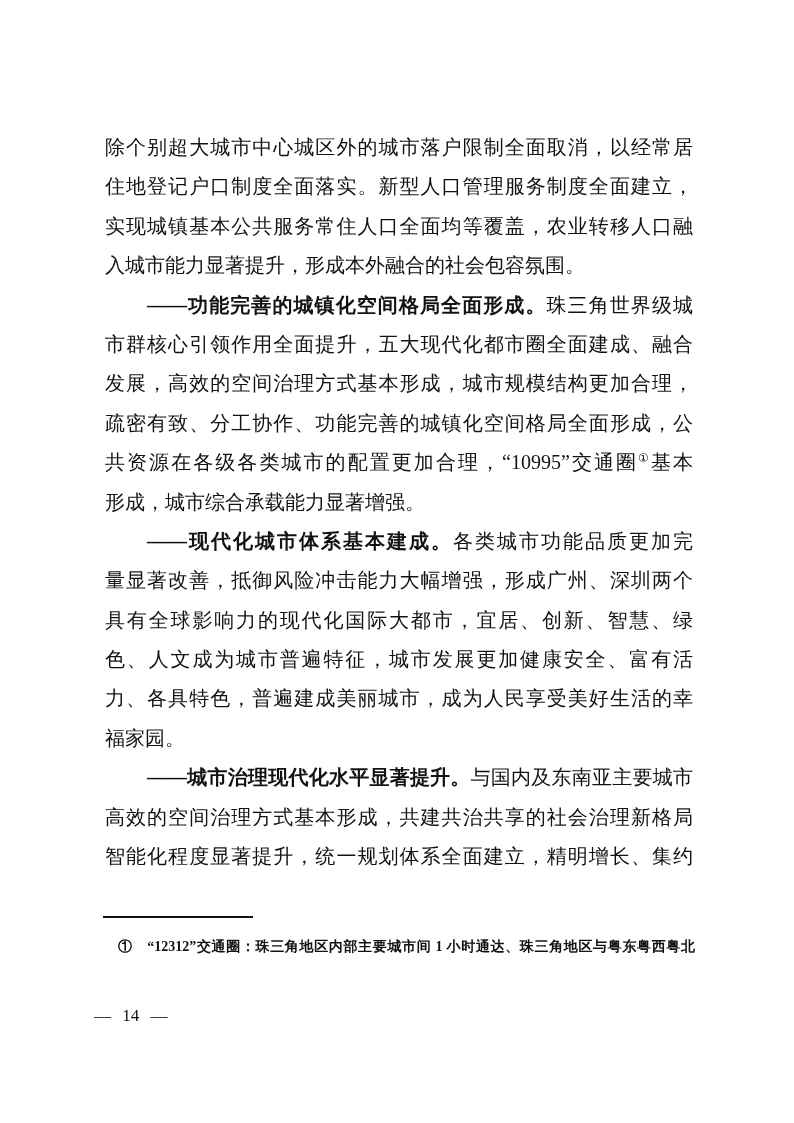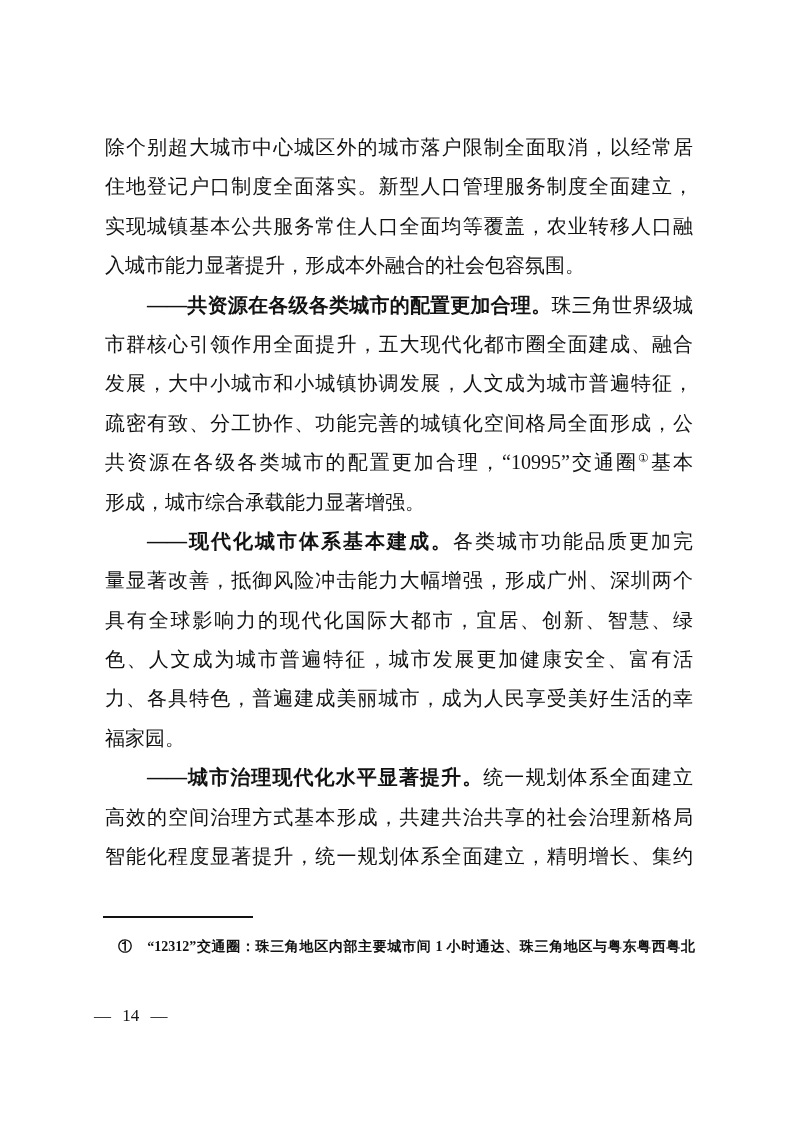--- a/index.html
+++ b/index.html
@@ -78,37 +78,37 @@
 
 <div class="page">
   <main class="body-text" id="body-text">
       <div class="paragraph">
         <div class="body-line"><span>除个别超大城市中心城区外的城市落户限制全面取消，以经常居</span></div>
         <div class="body-line"><span>住地登记户口制度全面落实。新型人口管理服务制度全面建立，</span></div>
         <div class="body-line"><span>实现城镇基本公共服务常住人口全面均等覆盖，农业转移人口融</span></div>
         <div class="body-line nofill"><span>入城市能力显著提升，形成本外融合的社会包容氛围。</span></div>
       </div>
       <div class="paragraph">
-        <div class="body-line indent"><span class="seg-b">——共资源在各级各类城市的配置更加合理。</span><span>珠三角世界级城</span></div>
+        <div class="body-line indent"><span class="seg-b">——功能完善的城镇化空间格局全面形成。</span><span>珠三角世界级城</span></div>
         <div class="body-line"><span>市群核心引领作用全面提升，五大现代化都市圈全面建成、融合</span></div>
-        <div class="body-line"><span>发展，大中小城市和小城镇协调发展，人文成为城市普遍特征，</span></div>
+        <div class="body-line"><span>发展，高效的空间治理方式基本形成，城市规模结构更加合理，</span></div>
         <div class="body-line"><span>疏密有致、分工协作、功能完善的城镇化空间格局全面形成，公</span></div>
         <div class="body-line"><span>共资源在各级各类城市的配置更加合理，“10995”交通圈</span><span class="seg-sup">①</span><span>基本</span></div>
         <div class="body-line nofill"><span>形成，城市综合承载能力显著增强。</span></div>
       </div>
       <div class="paragraph">
         <div class="body-line indent"><span class="seg-b">——现代化城市体系基本建成。</span><span>各类城市功能品质更加完</span></div>
         <div class="body-line"><span>量显著改善，抵御风险冲击能力大幅增强，形成广州、深圳两个</span></div>
         <div class="body-line"><span>具有全球影响力的现代化国际大都市，宜居、创新、智慧、绿</span></div>
         <div class="body-line"><span>色、人文成为城市普遍特征，城市发展更加健康安全、富有活</span></div>
         <div class="body-line"><span>力、各具特色，普遍建成美丽城市，成为人民享受美好生活的幸</span></div>
         <div class="body-line nofill"><span>福家园。</span></div>
       </div>
       <div class="paragraph">
-        <div class="body-line indent"><span class="seg-b">——城市治理现代化水平显著提升。</span><span>统一规划体系全面建立</span></div>
+        <div class="body-line indent"><span class="seg-b">——城市治理现代化水平显著提升。</span><span>与国内及东南亚主要城市</span></div>
         <div class="body-line"><span>高效的空间治理方式基本形成，共建共治共享的社会治理新格局</span></div>
         <div class="body-line"><span>智能化程度显著提升，统一规划体系全面建立，精明增长、集约</span></div>
       </div>
     </main>
   <div class="footnote-rule"></div>
   <section class="footnote" id="footnote">
       <div class="fn-line indent"><span>①　“12312”交通圈：珠三角地区内部主要城市间 1 小时通达、珠三角地区与粤东粤西粤北</span></div>
     </section>
   <footer class="page-footer">— 14 —</footer>
 </div>

